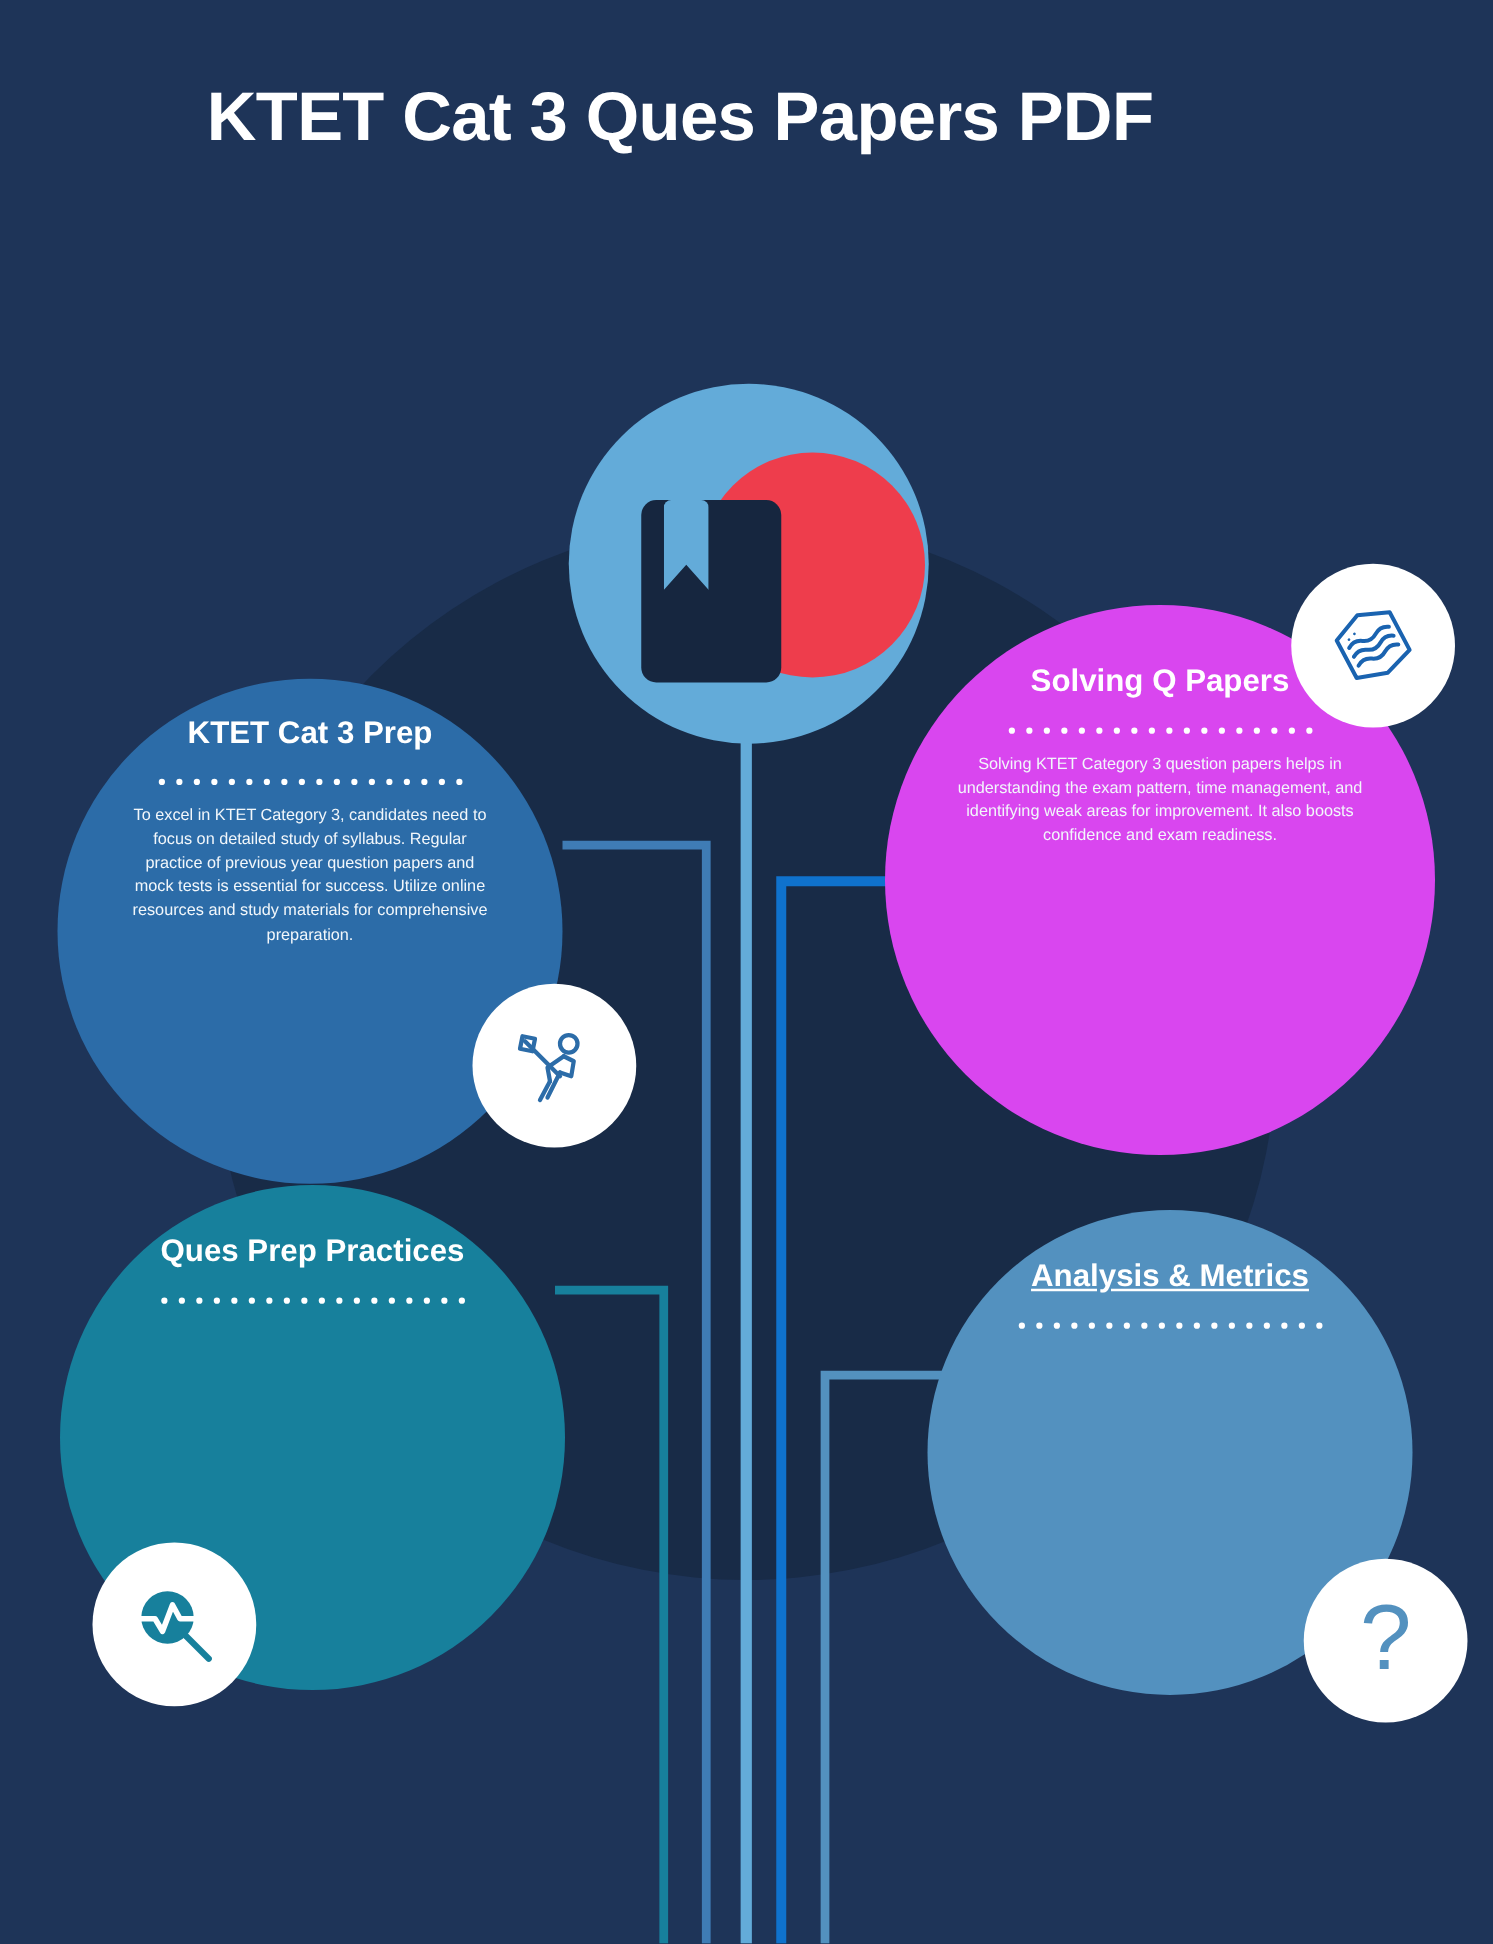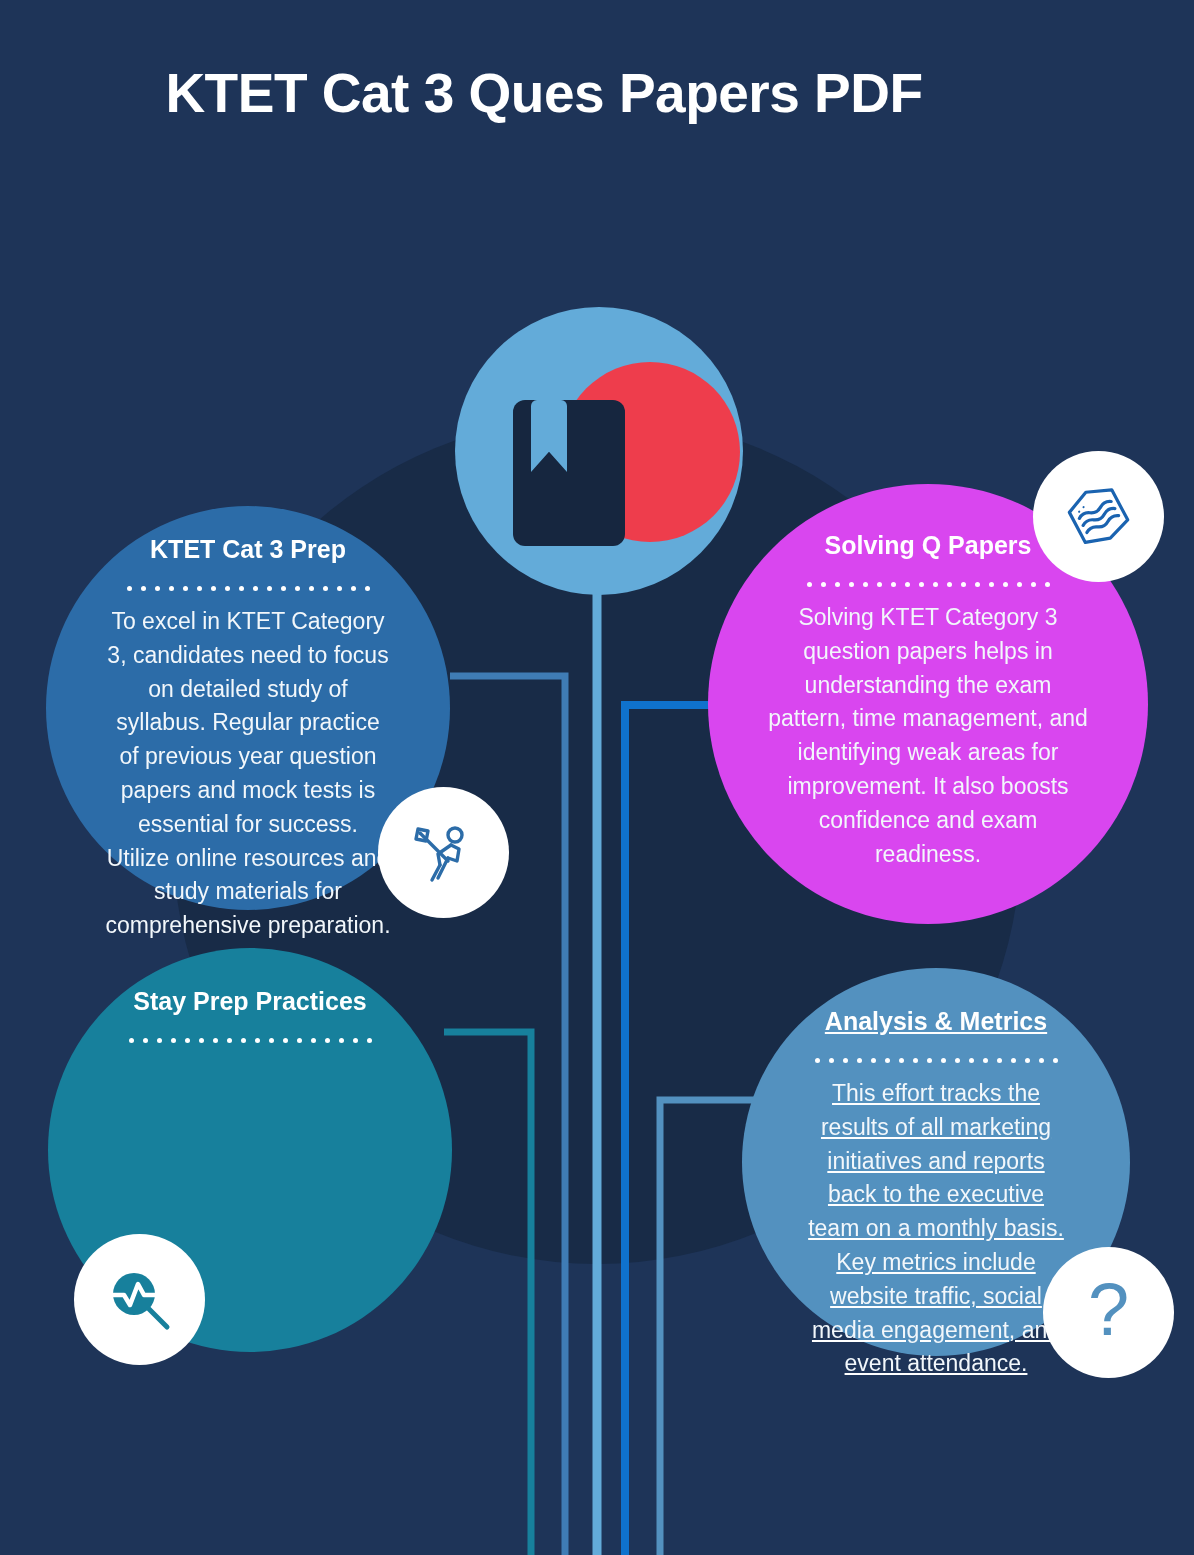--- a/index.html
+++ b/index.html
@@ -123,27 +123,27 @@
     margin: 22px 0 14px 0;
   }
   .dot-rule i {
     display: block;
     width: 5px;
     height: 5px;
     border-radius: 50%;
     background: #ffffff;
   }
   .bubble-body {
-    font-size: 23px;
+    font-size: 13px;
     line-height: 1.47;
     color: #f2f7fb;
   }
 
   #bubble-prep {
-    left: 46px;  top: 506px;  width: 404px; height: 404px;
+    left: 46px;  top: 543px;  width: 404px; height: 404px;
     background: #2c6ca8;
     padding-top: 28px;
   }
   #bubble-solving {
     left: 708px; top: 484px;  width: 440px; height: 440px;
     background: #d946ef;
     padding-top: 46px;
   }
   #bubble-best {
     left: 48px;  top: 948px;  width: 404px; height: 404px;
@@ -252,21 +252,21 @@
         <i></i>
         <i></i>
         <i></i>
         <i></i>
         <i></i>
     </div>
     <div class="bubble-body">Solving KTET Category 3 question papers helps in understanding the exam pattern, time management, and identifying weak areas for improvement. It also boosts confidence and exam readiness.</div>
   </div>
 
   <div class="bubble" id="bubble-best">
-    <div class="bubble-title">Stay Prep Practices</div>
+    <div class="bubble-title">Ques Prep Practices</div>
     <div class="dot-rule">
       <i></i>
         <i></i>
         <i></i>
         <i></i>
         <i></i>
         <i></i>
         <i></i>
         <i></i>
         <i></i>
@@ -297,21 +297,20 @@
       <i></i>
         <i></i>
         <i></i>
         <i></i>
         <i></i>
         <i></i>
         <i></i>
         <i></i>
         <i></i>
     </div>
-    <div class="bubble-body">This effort tracks the results of all marketing initiatives and reports back to the executive team on a monthly basis. Key metrics include website traffic, social media engagement, and event attendance.</div>
   </div>
 
   <div class="icon-badge" id="badge-papers">
     <svg width="76" height="76" viewBox="0 0 76 76">
       <g transform="rotate(-28 38 38)" fill="none" stroke="#1a63b0" stroke-width="3.2" stroke-linecap="round" stroke-linejoin="round">
         <path d="M14 20 L38 10 L62 20 L62 54 L38 62 L14 54 Z"></path>
         <path d="M20 30 q6 -4 12 0 t12 0 t12 0"></path>
         <path d="M20 38 q6 -4 12 0 t12 0 t12 0"></path>
         <path d="M20 46 q6 -4 12 0 t12 0 t12 0"></path>
         <circle cx="23" cy="24" r="1.1" fill="#1a63b0" stroke="none"></circle>

